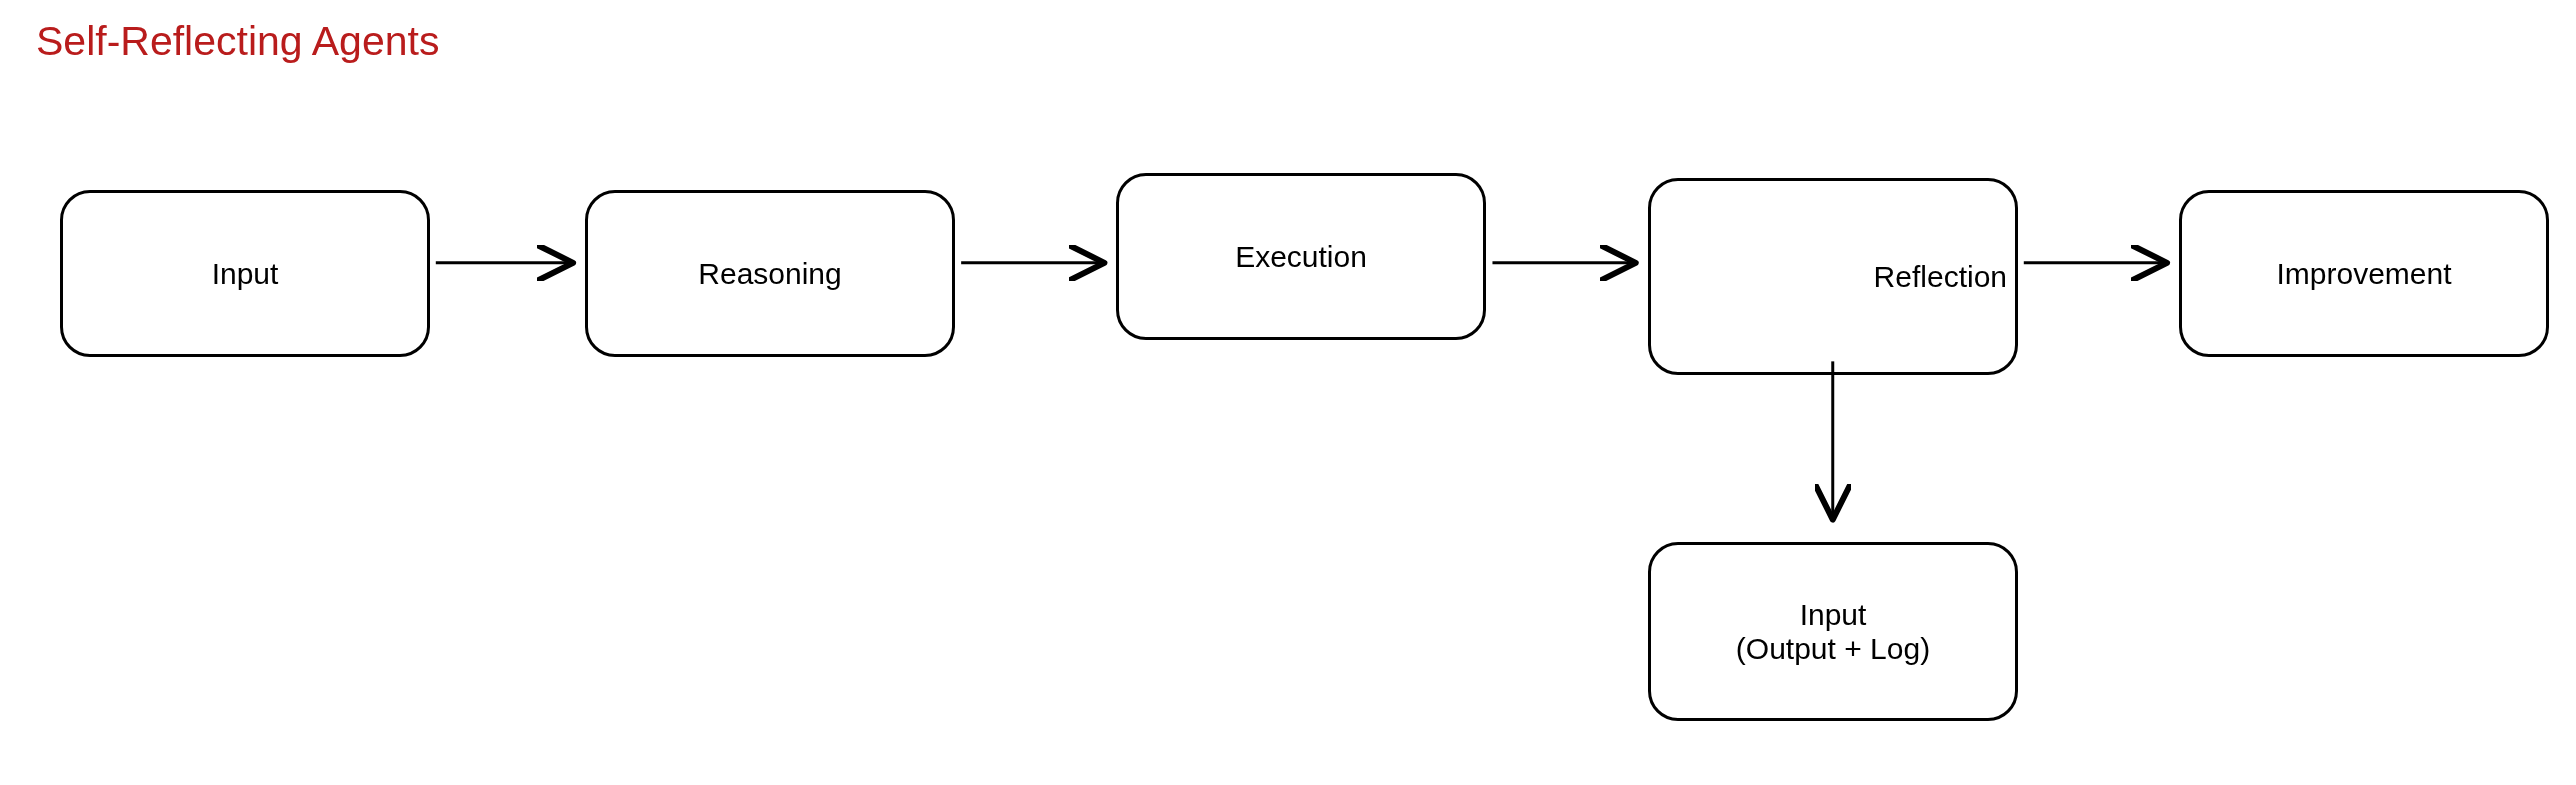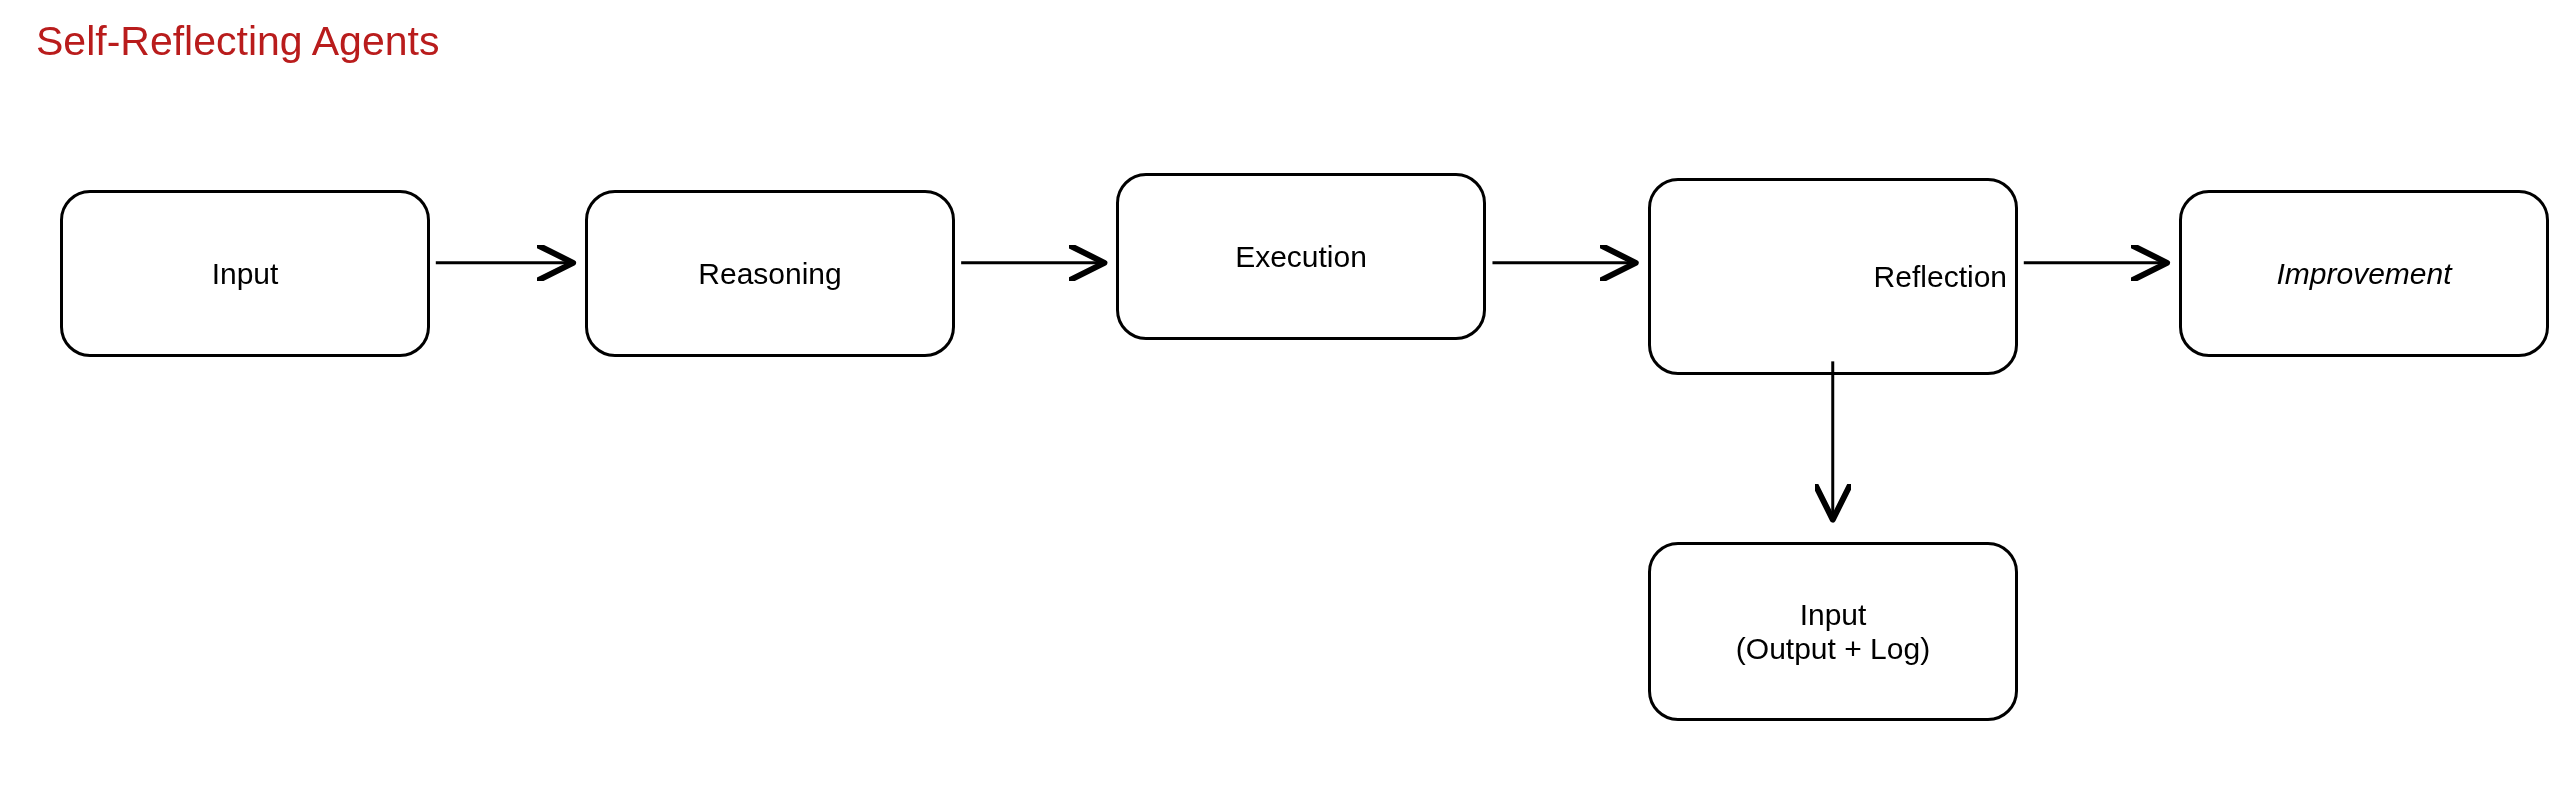--- a/index.html
+++ b/index.html
@@ -67,21 +67,20 @@
       left: 1648px;
       width: 370px;
       height: 197px;
       justify-content: flex-end;
     }
     .node-improvement {
       top: 179px;
       left: 2179px;
       width: 370px;
       height: 167px;
-      font-style: italic;
     }
     .node-output {
       top: 531px;
       left: 1648px;
       width: 370px;
       height: 179px;
     }
     svg.arrows {
       position: absolute;
       top: 0;

